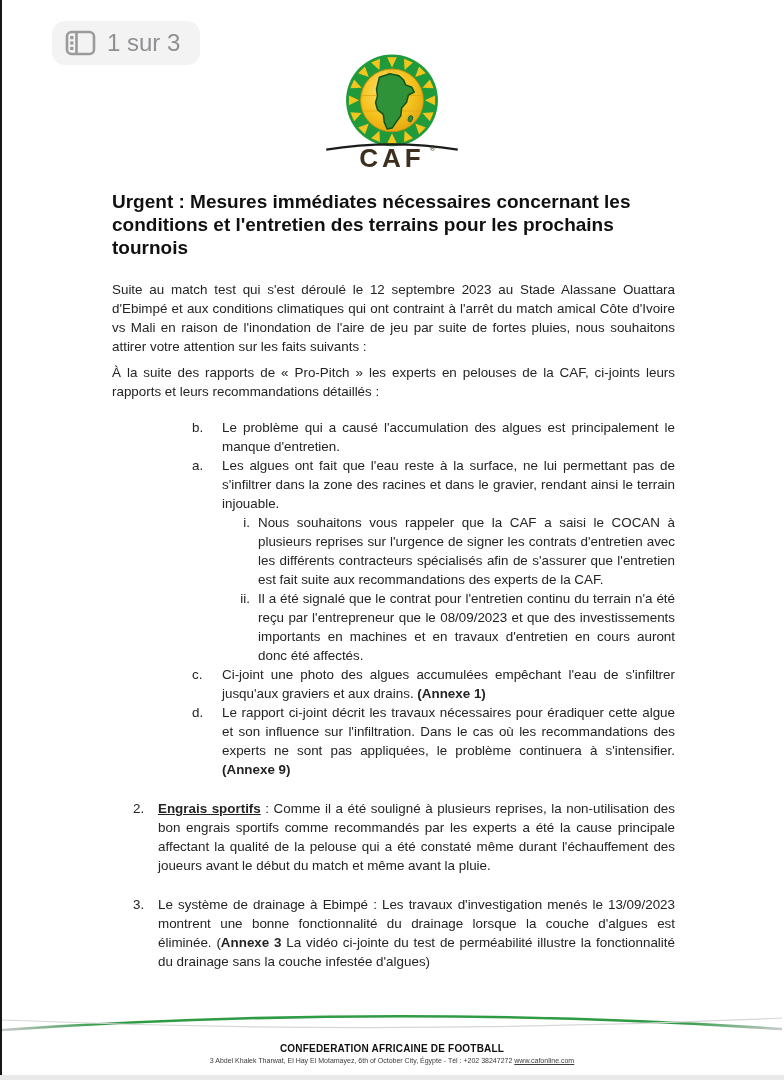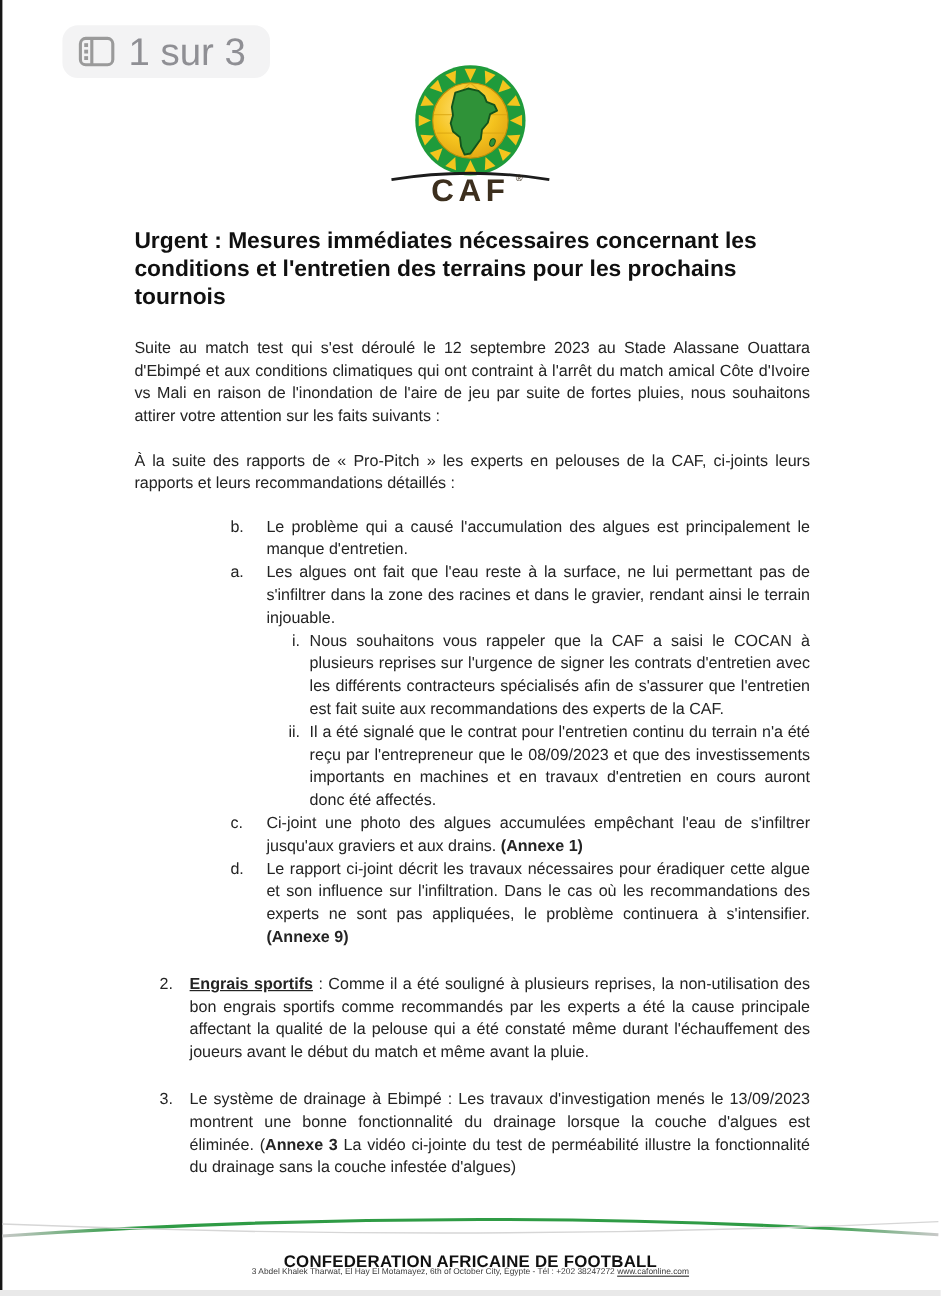--- a/index.html
+++ b/index.html
@@ -10,49 +10,49 @@
   .edge-left  { position:absolute; left:0; top:0; width:2px; height:100%; background:#161616; }
   .edge-bottom{ position:absolute; left:0; bottom:0; width:100%; height:5px; background:#e9e9e9; }
 
   
   .pill {
     position:absolute; left:52px; top:21px; height:44px;
     background:#f3f3f4; border-radius:13px;
     display:flex; align-items:center; gap:11px; padding:0 20px 0 13px;
     cursor:default;
   }
-  .pill-text { font-size:32px; color:#8f8f94; line-height:1; }
+  .pill-text { font-size:24px; color:#8f8f94; line-height:1; }
 
   
   .logo { position:absolute; left:318px; top:52px; width:148px; height:118px; }
 
   
   .doc {
     position:absolute; left:112px; top:190px; width:563px;
     color:#242424; font-size:13.4px; line-height:19px;
   }
   .title { font-weight:bold; color:#101010; font-size:19px; line-height:23px; margin-bottom:21px; }
-  .para  { text-align:justify; margin-bottom:18px; }
+  .para  { text-align:justify; margin-bottom:7px; }
   .para-tight { text-align:justify; margin-bottom:17px; }
   .gap   { margin-top:20px; }
 
   .lvl1 { padding-left:46px;  text-align:justify; }
   .m1   { display:inline-block; width:46px;  margin-left:-46px;  box-sizing:border-box; padding-left:21px; }
   .lvl2 { padding-left:110px; text-align:justify; }
   .m2   { display:inline-block; width:30px;  margin-left:-30px; }
   .lvl3 { padding-left:146px; text-align:justify; }
   .m3   { display:inline-block; width:30px;  margin-left:-30px; box-sizing:border-box; text-align:right; padding-right:8px; }
 
   .bold { font-weight:bold; }
   .bu   { font-weight:bold; text-decoration:underline; }
 
   
   .footer-arc { position:absolute; left:0; top:1000px; width:784px; height:38px; }
   .f-org  { position:absolute; left:0; top:1043px; width:100%; text-align:center;
-            font-size:14px; font-weight:bold; color:#101010; letter-spacing:.2px; }
+            font-size:10px; font-weight:bold; color:#101010; letter-spacing:.2px; }
   .f-addr { position:absolute; left:0; top:1057px; width:100%; text-align:center;
             font-size:7px; color:#3a3a3a; }
   .f-link { text-decoration:underline; color:#3a3a3a; cursor:pointer; }
 </style>
 </head>
 <body>
 
 <div class="edge-left"></div>
 <div class="edge-bottom"></div>
 

